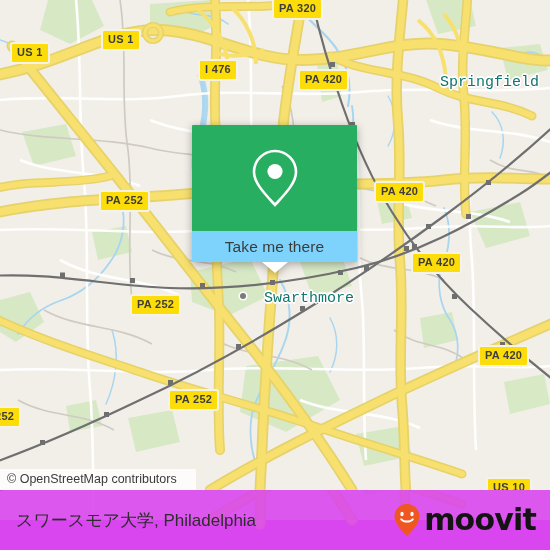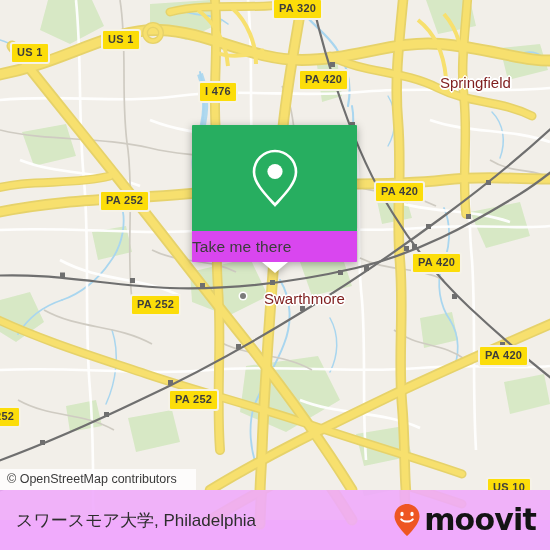--- a/index.html
+++ b/index.html
@@ -27,27 +27,27 @@
     line-height:1;
     padding:3px 5px 4px 5px;
     white-space:nowrap;
     letter-spacing:0.3px;
     box-sizing:border-box;
     font-family:"Liberation Sans","DejaVu Sans",sans-serif;
   }
   
   .place{
     position:absolute;
-    color:#7f1d1d;
+    color:#0f766e;
     font-size:15px;
     white-space:nowrap;
     text-shadow:
       1.6px 0 #fff,-1.6px 0 #fff,0 1.6px #fff,0 -1.6px #fff,
       1.1px 1.1px #fff,-1.1px 1.1px #fff,1.1px -1.1px #fff,-1.1px -1.1px #fff;
-    font-family:Liberation Sans, sans-serif;
+    font-family:Liberation Mono, monospace;
   }
   .place .dot{
     position:absolute;left:-16px;top:3px;width:6px;height:6px;border-radius:50%;
     background:#7b7b7b;box-shadow:0 0 0 1.5px #fff;
   }
 
   
   #attrib{
     position:absolute;left:0;bottom:0;
     background:rgba(255,255,255,0.80);
@@ -60,39 +60,39 @@
   
   #popup{
     position:absolute;left:192px;top:125px;width:165px;
     filter:drop-shadow(0 2px 4px rgba(0,0,0,0.32));
   }
   #popup-head{
     height:106px;background:#27ae60;border-radius:1px 1px 0 0;
     display:flex;align-items:center;justify-content:center;
   }
   #popup-body{
-    height:31px;background:#d946ef;border-radius:0 0 1px 1px;
-    display:flex;align-items:center;
+    height:31px;background:#7dd3fc;border-radius:0 0 1px 1px;
+    display:flex;align-items:center;justify-content:center;
   }
   #popup-cta{
     color:#3c3c3c;font-size:15.5px;letter-spacing:0.1px;
     font-family:"Liberation Sans","DejaVu Sans",sans-serif;
   }
   #popup-tail{
     position:absolute;left:50%;transform:translateX(-50%);top:137px;
     width:0;height:0;
     border-left:13px solid transparent;
     border-right:13px solid transparent;
     border-top:11px solid #ffffff;
   }
 
   
   #footer{
     position:absolute;left:0;top:490px;width:550px;height:60px;
-    background:#f0abfc;overflow:hidden;
+    background:#d946ef;overflow:hidden;
   }
   #footer-ghost{
     position:absolute;left:0;top:-490px;width:550px;height:550px;
     opacity:0.10;
   }
   #footer-inner{
     position:relative;width:550px;height:60px;
     display:flex;align-items:center;justify-content:space-between;
     padding:0 14px 0 16px;box-sizing:border-box;
   }
@@ -261,21 +261,21 @@
           </g>
         </g>
       </defs>
       <use href="#mapart"></use>
     </svg>
 
     <div>
       <div class="shield" style="left:10px;top:42px;">US 1</div>
       <div class="shield" style="left:101px;top:29px;">US 1</div>
       <div class="shield" style="left:272px;top:-2px;">PA 320</div>
-      <div class="shield" style="left:198px;top:81px;">I 476</div>
+      <div class="shield" style="left:198px;top:59px;">I 476</div>
       <div class="shield" style="left:298px;top:69px;">PA 420</div>
       <div class="shield" style="left:99px;top:190px;">PA 252</div>
       <div class="shield" style="left:374px;top:181px;">PA 420</div>
       <div class="shield" style="left:411px;top:252px;">PA 420</div>
       <div class="shield" style="left:130px;top:294px;">PA 252</div>
       <div class="shield" style="left:478px;top:345px;">PA 420</div>
       <div class="shield" style="left:168px;top:389px;">PA 252</div>
       <div class="shield" style="left:-12px;top:406px;">252</div>
       <div class="shield" style="left:486px;top:477px;">US 10</div>
     </div>

